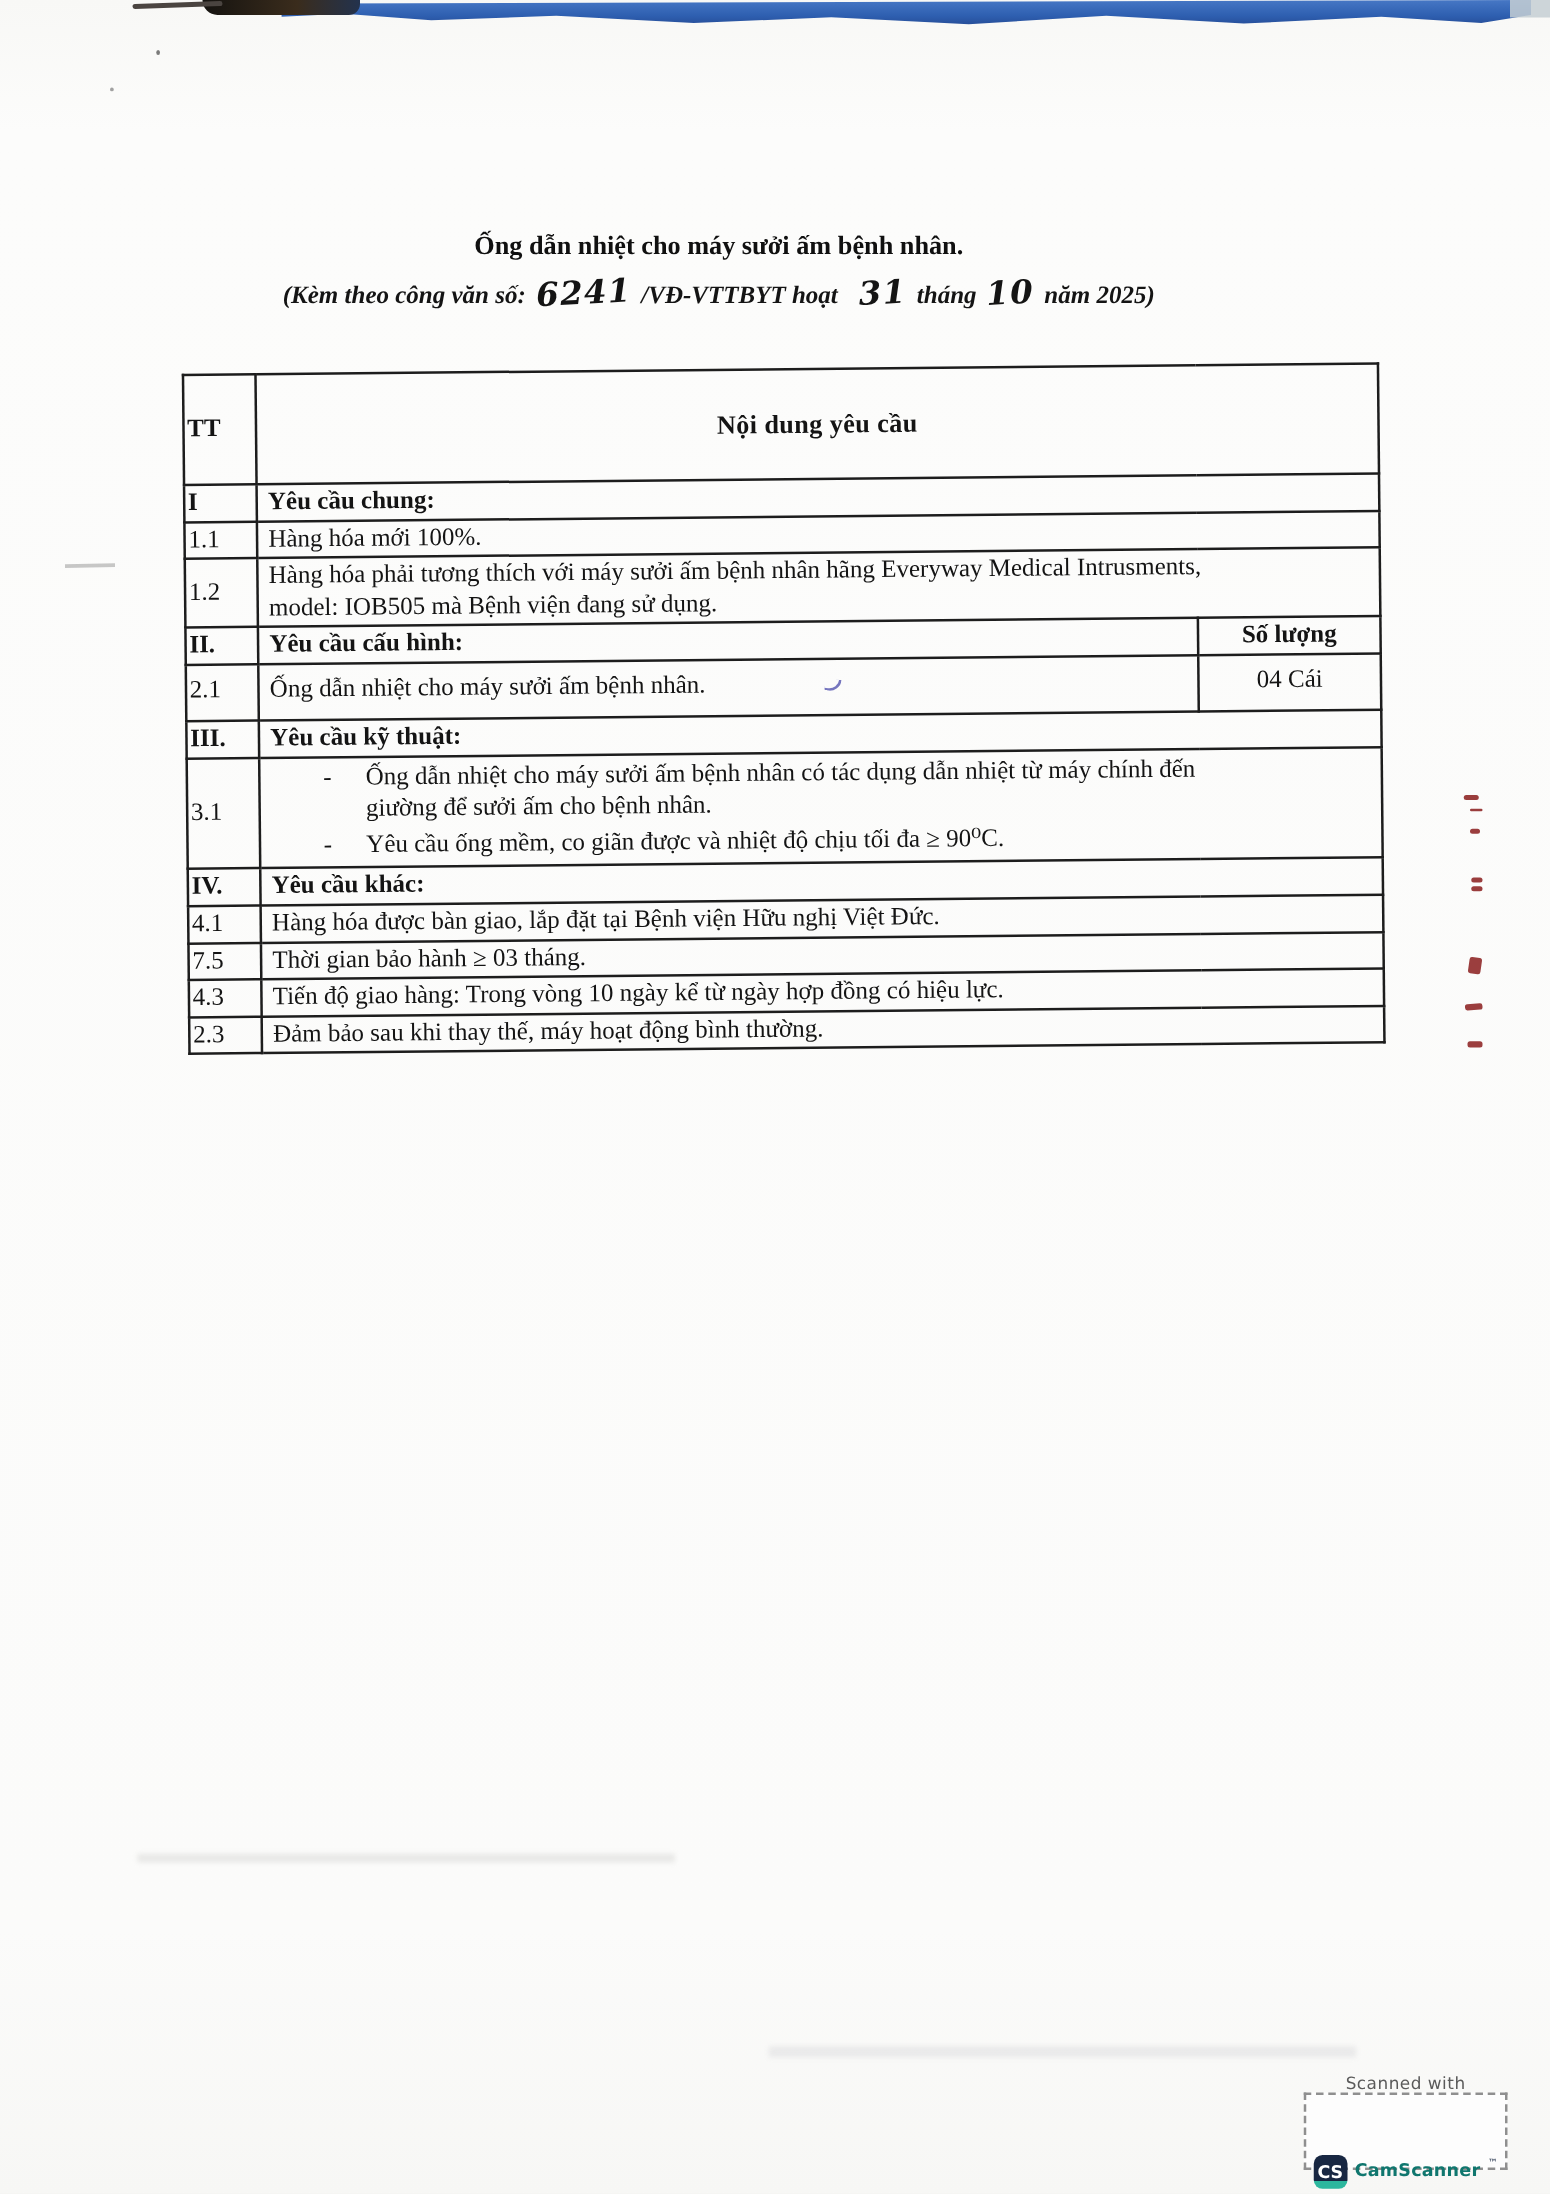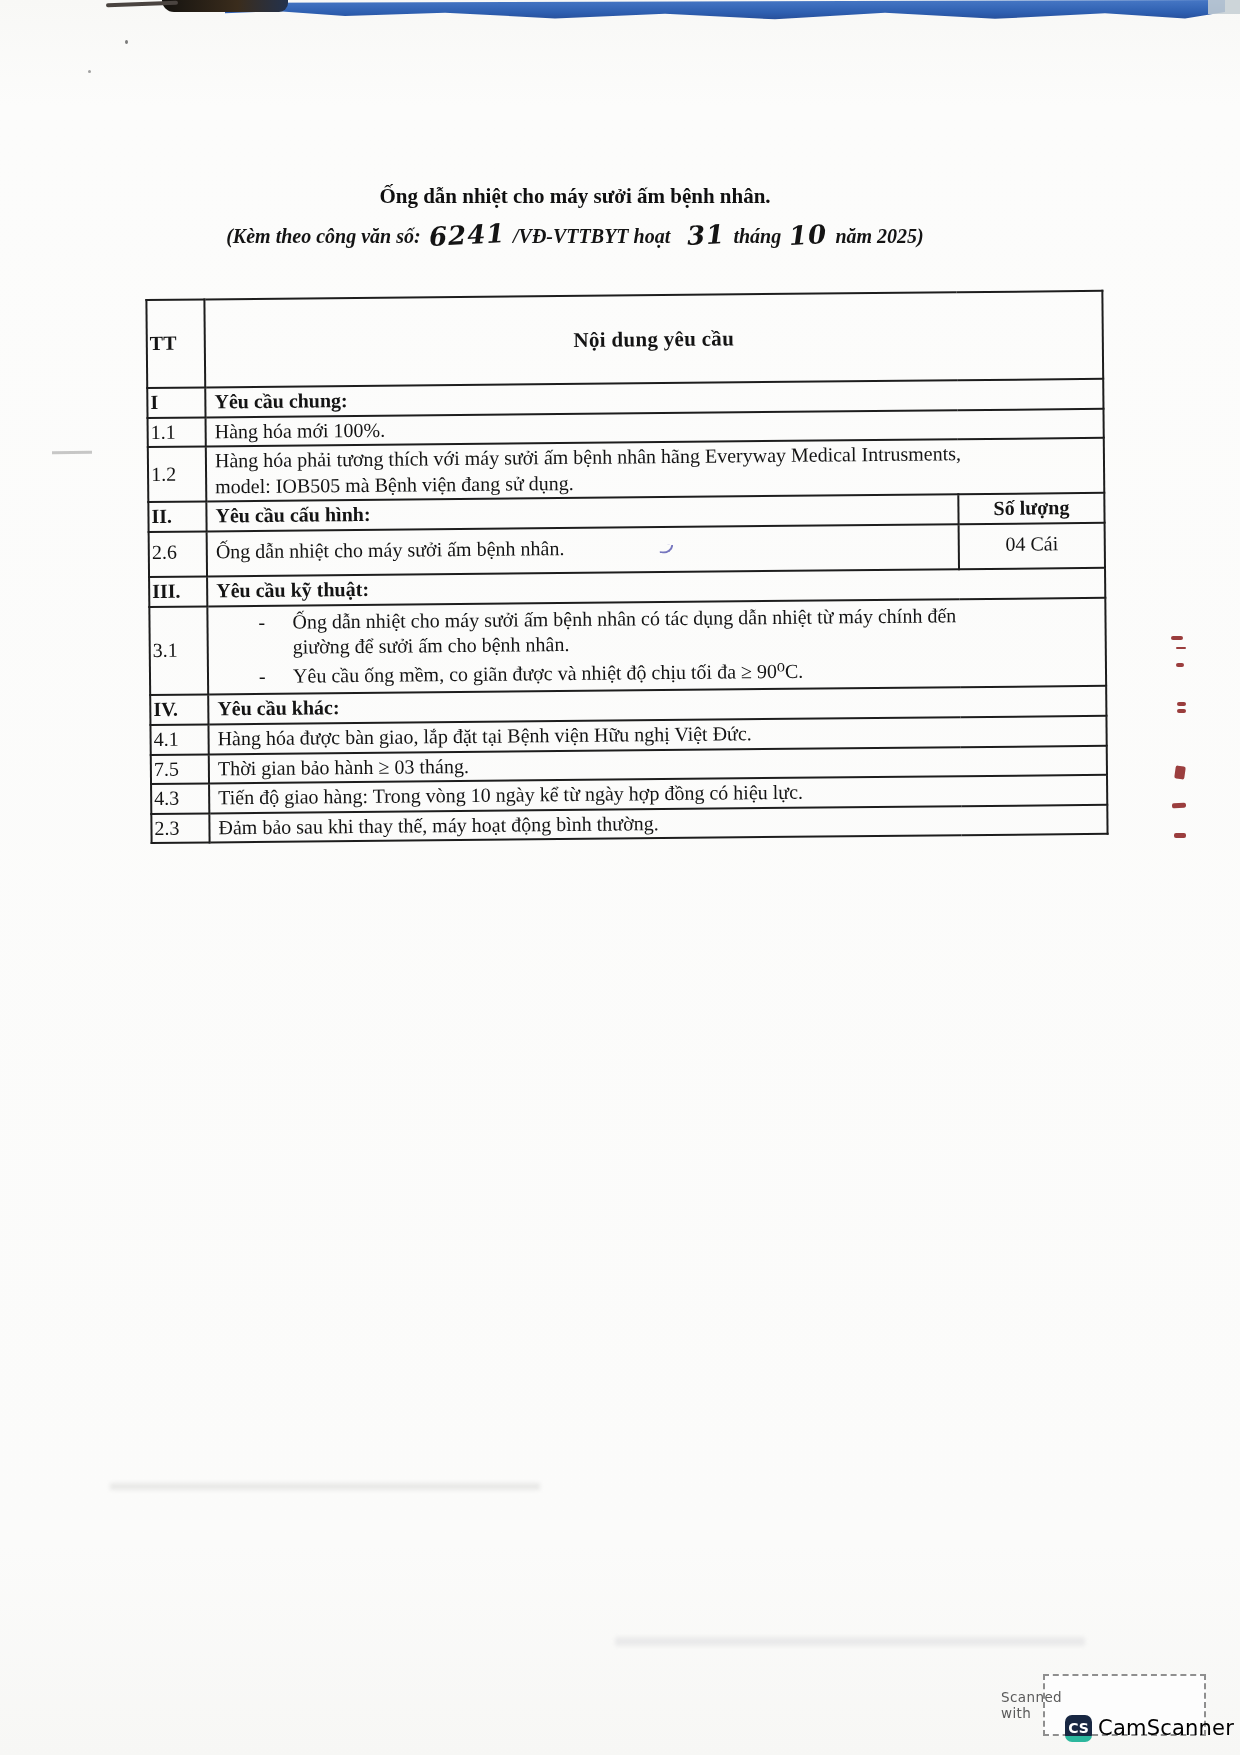--- a/index.html
+++ b/index.html
@@ -57,28 +57,28 @@
   .wrap-narrow{max-width:780px;}
   .bullet{display:flex;align-items:flex-start;margin:2px 0 3px 38px;}
   .bullet .bdash{width:34px;flex:none;padding-left:4px;}
   .bullet .btext{max-width:700px;}
   .pen-squiggle{display:inline-block;margin-left:95px;width:11px;height:8px;
      border:2px solid #5555b0;border-top:none;border-left:none;border-radius:0 0 10px 2px;
      opacity:.8;transform:rotate(8deg);vertical-align:middle;}
 
   
   .badge{position:absolute;left:1043px;top:1674px;width:163px;height:62px;border:2px dashed #8f8f8f;
-     background:#fdfdfd;display:flex;flex-direction:row;align-items:center;justify-content:center;
+     background:#fdfdfd;display:flex;flex-direction:column;align-items:center;justify-content:center;
      gap:3px;font-family:"DejaVu Sans","Liberation Sans",sans-serif;box-sizing:border-box;}
   .badge .l1{font-size:13.5px;color:#5a5a5a;letter-spacing:.4px;}
   .badge .l2{display:flex;align-items:flex-start;gap:6px;margin-top:46px;}
   .cs-logo{width:27px;height:27px;border-radius:7px;color:#fff;font-weight:700;font-size:14px;
      background:linear-gradient(180deg,#182742 0%,#182742 76%,#2cb79e 76%,#2cb79e 100%);
      display:flex;align-items:center;justify-content:center;}
-  .brand{font-weight:400;font-size:21px;color:#000000;letter-spacing:.2px;line-height:27px;}
+  .brand{font-weight:700;font-size:14px;color:#0f766e;letter-spacing:.2px;line-height:27px;}
   .tm{font-size:8px;color:#182742;position:relative;top:2px;}
 </style>
 </head>
 <body>
 
 <div class="page">
 
   <div class="edge-blue"></div>
   <div class="edge-dark"></div>
   <div class="edge-thin"></div>
@@ -138,21 +138,21 @@
         </td>
       </tr>
 
       <tr style="height:29px">
         <td class="c-tt sec">II.</td>
         <td class="sec">Yêu cầu cấu hình:</td>
         <td class="c-qty sec">Số lượng</td>
       </tr>
 
       <tr class="row-21" style="height:45px">
-        <td class="c-tt">2.6</td>
+        <td class="c-tt">2.1</td>
         <td>
           <span>Ống dẫn nhiệt cho máy sưởi ấm bệnh nhân.</span><span class="pen-squiggle"></span>
         </td>
         <td class="c-qty">04 Cái</td>
       </tr>
 
       <tr style="height:28px">
         <td class="c-tt sec">III.</td>
         <td class="sec" colspan="2">Yêu cầu kỹ thuật:</td>
       </tr>

